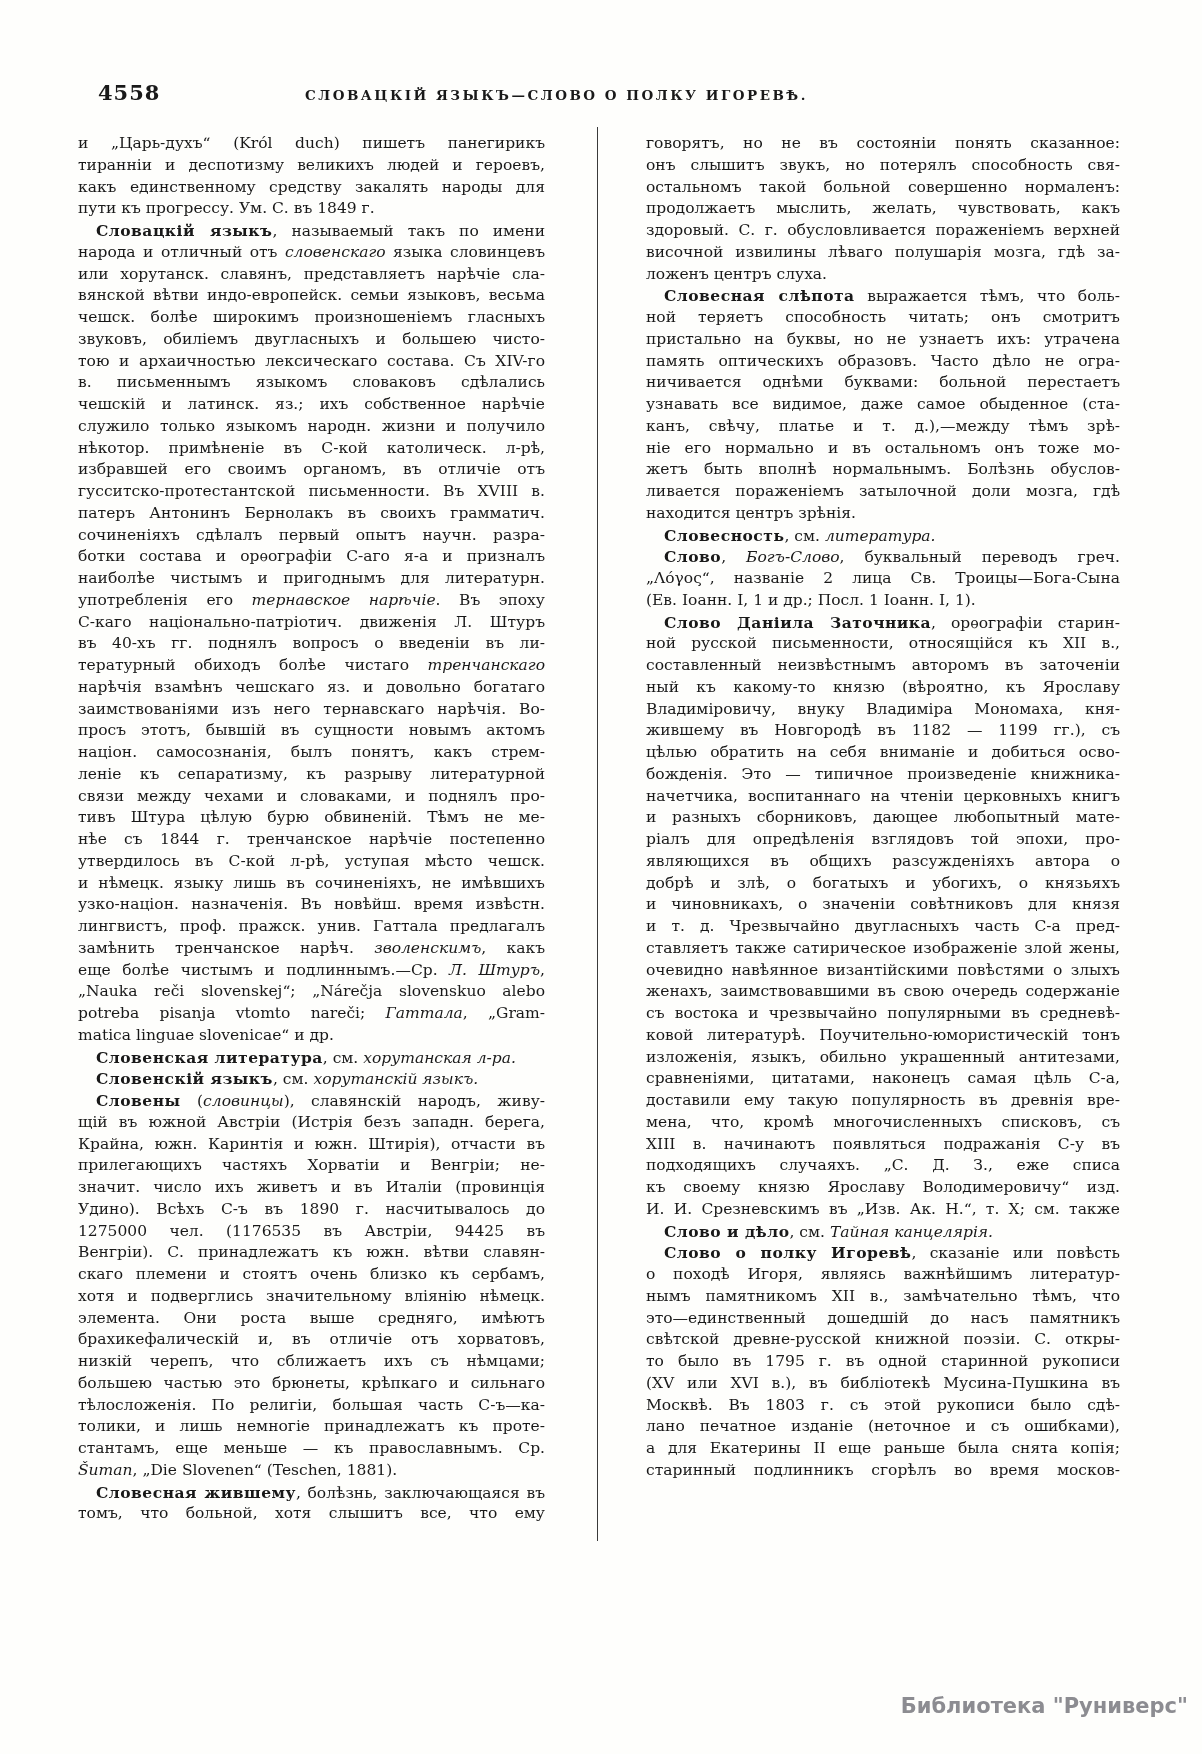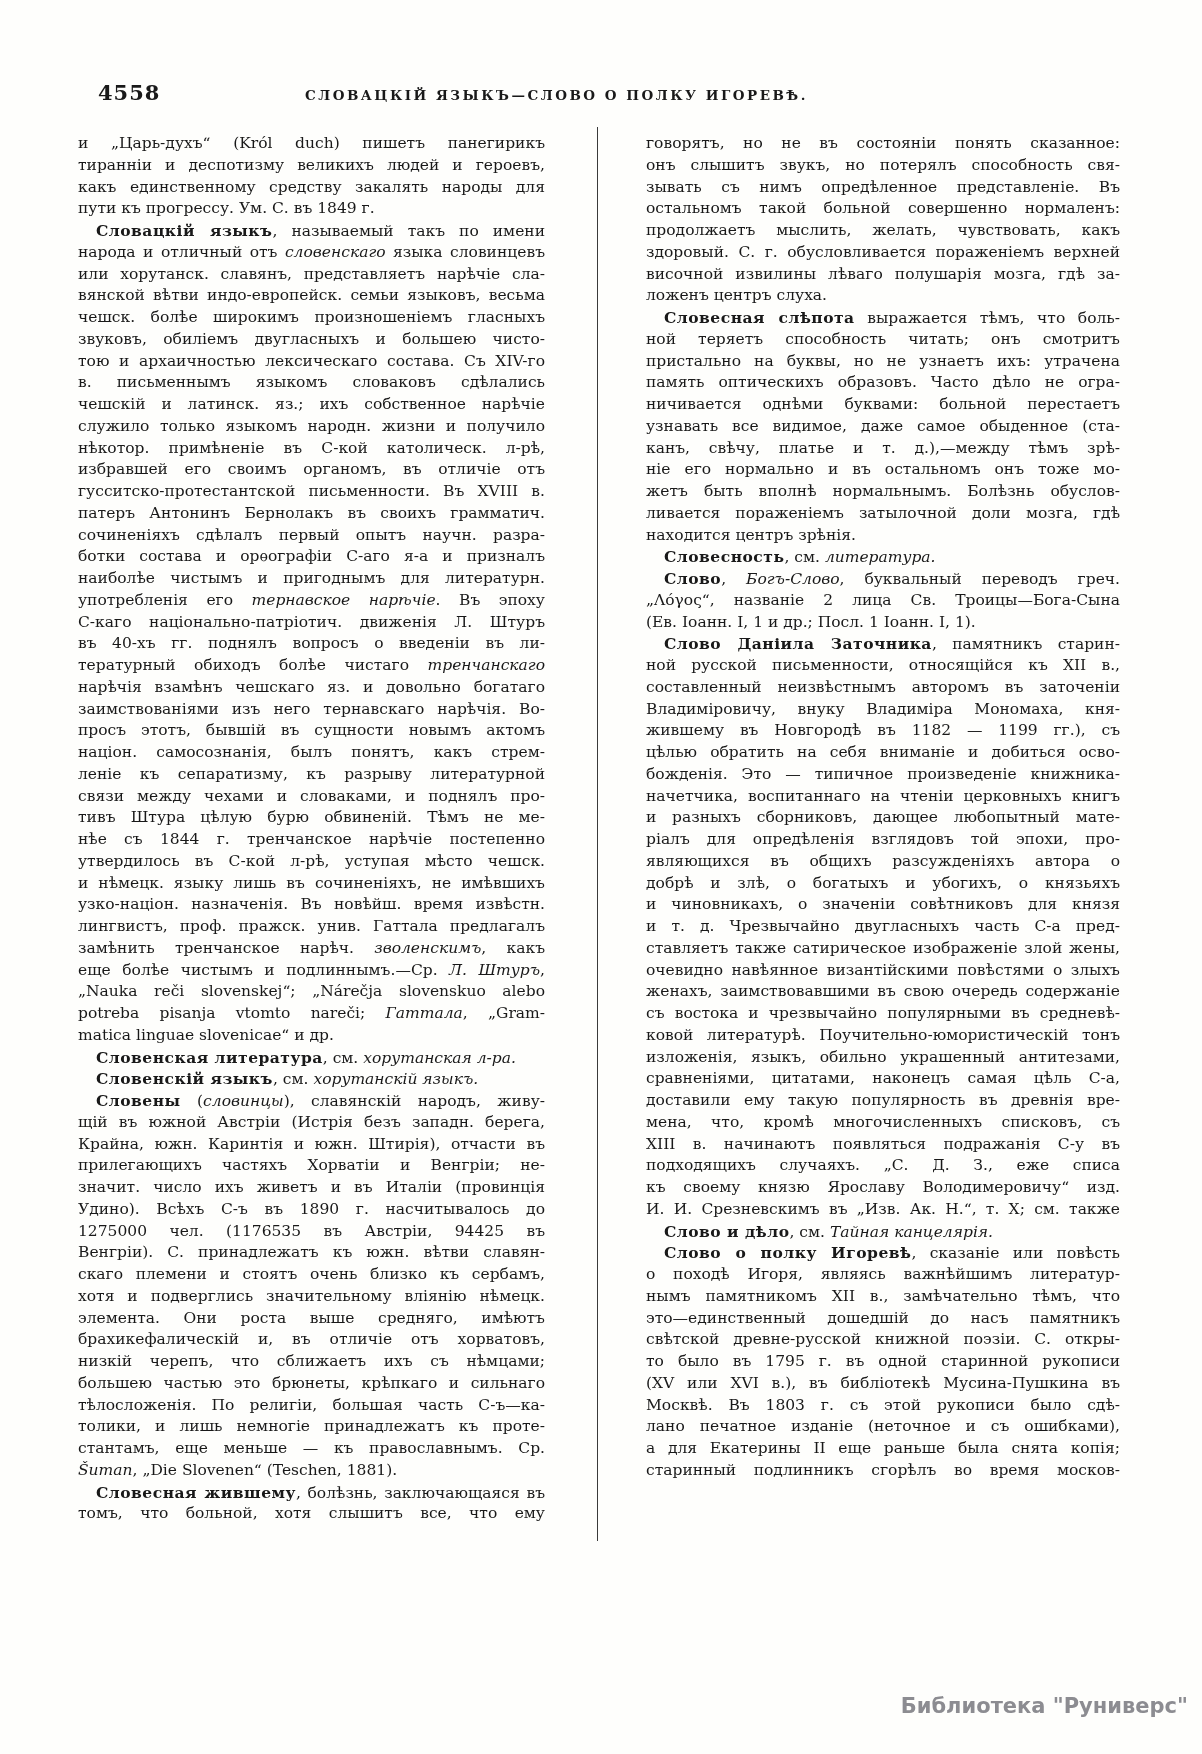--- a/index.html
+++ b/index.html
@@ -121,21 +121,20 @@
       <div class="para">
         <div class="line ind"><span class="seg-b">Словесная жившему</span><span class="seg-r">, болѣзнь, заключающаяся въ</span></div>
         <div class="line"><span class="seg-r">томъ, что больной, хотя слышитъ все, что ему</span></div>
       </div>
     </div>
   <div class="divider"></div>
   <div class="col col-right">
       <div class="para">
         <div class="line"><span class="seg-r">говорятъ, но не въ состояніи понять сказанное:</span></div>
         <div class="line"><span class="seg-r">онъ слышитъ звукъ, но потерялъ способность свя-</span></div>
-        <div class="line"><span class="seg-r">зывать съ нимъ опредѣленное представленіе. Въ</span></div>
         <div class="line"><span class="seg-r">остальномъ такой больной совершенно нормаленъ:</span></div>
         <div class="line"><span class="seg-r">продолжаетъ мыслить, желать, чувствовать, какъ</span></div>
         <div class="line"><span class="seg-r">здоровый. С. г. обусловливается пораженіемъ верхней</span></div>
         <div class="line"><span class="seg-r">височной извилины лѣваго полушарія мозга, гдѣ за-</span></div>
         <div class="line last"><span class="seg-r">ложенъ центръ слуха.</span></div>
       </div>
       <div class="para">
         <div class="line ind"><span class="seg-b">Словесная слѣпота</span><span class="seg-r"> выражается тѣмъ, что боль-</span></div>
         <div class="line"><span class="seg-r">ной теряетъ способность читать; онъ смотритъ</span></div>
         <div class="line"><span class="seg-r">пристально на буквы, но не узнаетъ ихъ: утрачена</span></div>
@@ -150,23 +149,24 @@
       </div>
       <div class="para">
         <div class="line last ind"><span class="seg-b">Словесность</span><span class="seg-r">, см. </span><span class="seg-i">литература.</span></div>
       </div>
       <div class="para">
         <div class="line ind"><span class="seg-b">Слово</span><span class="seg-r">, </span><span class="seg-i">Богъ-Слово</span><span class="seg-r">, буквальный переводъ греч.</span></div>
         <div class="line"><span class="seg-r">„Λόγος“, названіе 2 лица Св. Троицы—Бога-Сына</span></div>
         <div class="line last"><span class="seg-r">(Ев. Іоанн. I, 1 и др.; Посл. 1 Іоанн. I, 1).</span></div>
       </div>
       <div class="para">
-        <div class="line ind"><span class="seg-b">Слово Даніила Заточника</span><span class="seg-r">, памятникъ старин-</span></div>
+        <div class="line ind"><span class="seg-b">Слово Даніила Заточника</span><span class="seg-r">, орѳографіи старин-</span></div>
         <div class="line"><span class="seg-r">ной русской письменности, относящійся къ XII в.,</span></div>
         <div class="line"><span class="seg-r">составленный неизвѣстнымъ авторомъ въ заточеніи</span></div>
+        <div class="line"><span class="seg-r">ный къ какому-то князю (вѣроятно, къ Ярославу</span></div>
         <div class="line"><span class="seg-r">Владиміровичу, внуку Владиміра Мономаха, кня-</span></div>
         <div class="line"><span class="seg-r">жившему въ Новгородѣ въ 1182 — 1199 гг.), съ</span></div>
         <div class="line"><span class="seg-r">цѣлью обратить на себя вниманіе и добиться осво-</span></div>
         <div class="line"><span class="seg-r">божденія. Это — типичное произведеніе книжника-</span></div>
         <div class="line"><span class="seg-r">начетчика, воспитаннаго на чтеніи церковныхъ книгъ</span></div>
         <div class="line"><span class="seg-r">и разныхъ сборниковъ, дающее любопытный мате-</span></div>
         <div class="line"><span class="seg-r">ріалъ для опредѣленія взглядовъ той эпохи, про-</span></div>
         <div class="line"><span class="seg-r">являющихся въ общихъ разсужденіяхъ автора о</span></div>
         <div class="line"><span class="seg-r">добрѣ и злѣ, о богатыхъ и убогихъ, о князьяхъ</span></div>
         <div class="line"><span class="seg-r">и чиновникахъ, о значеніи совѣтниковъ для князя</span></div>

